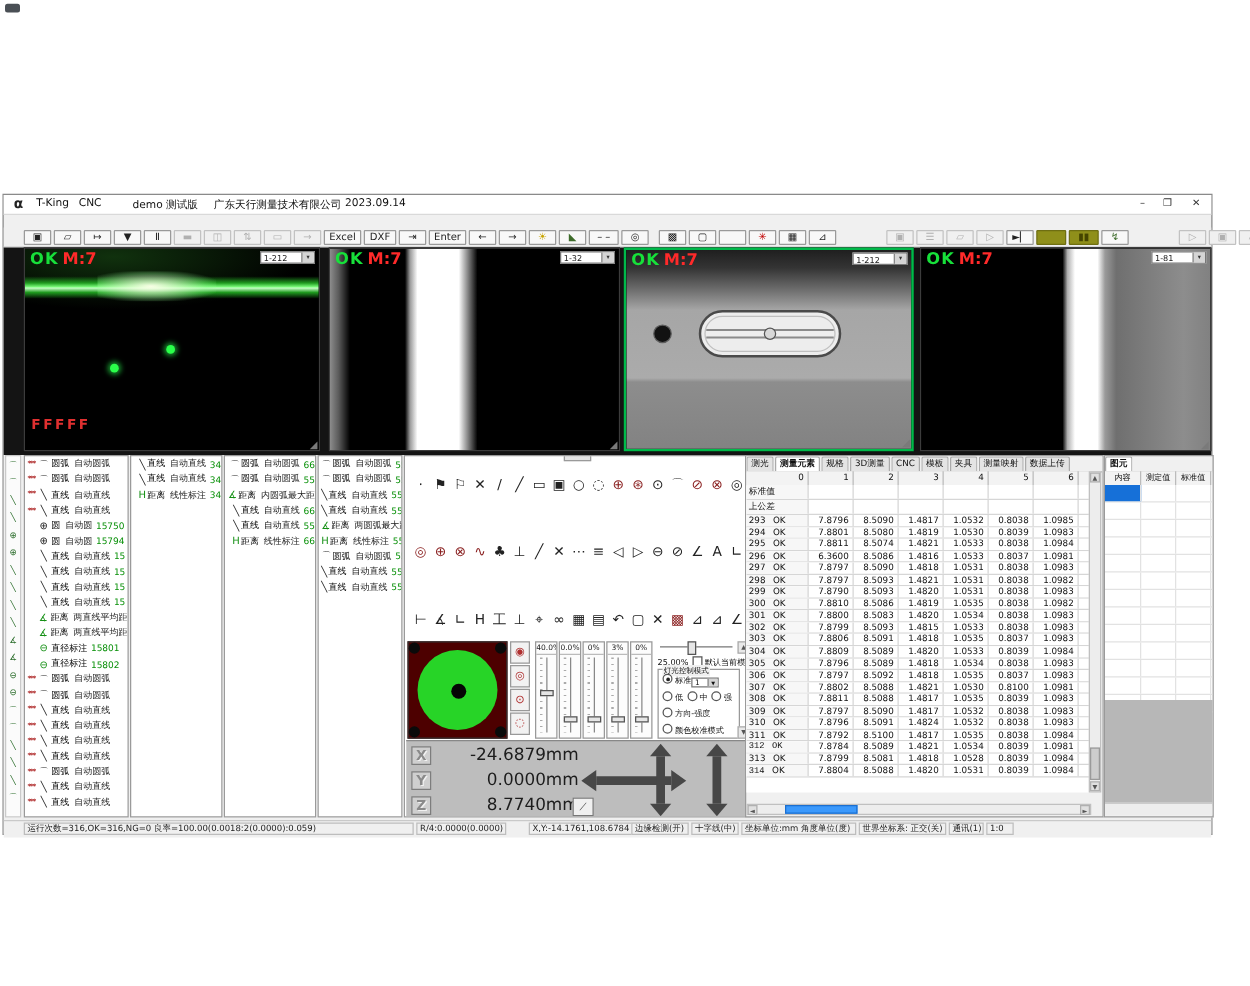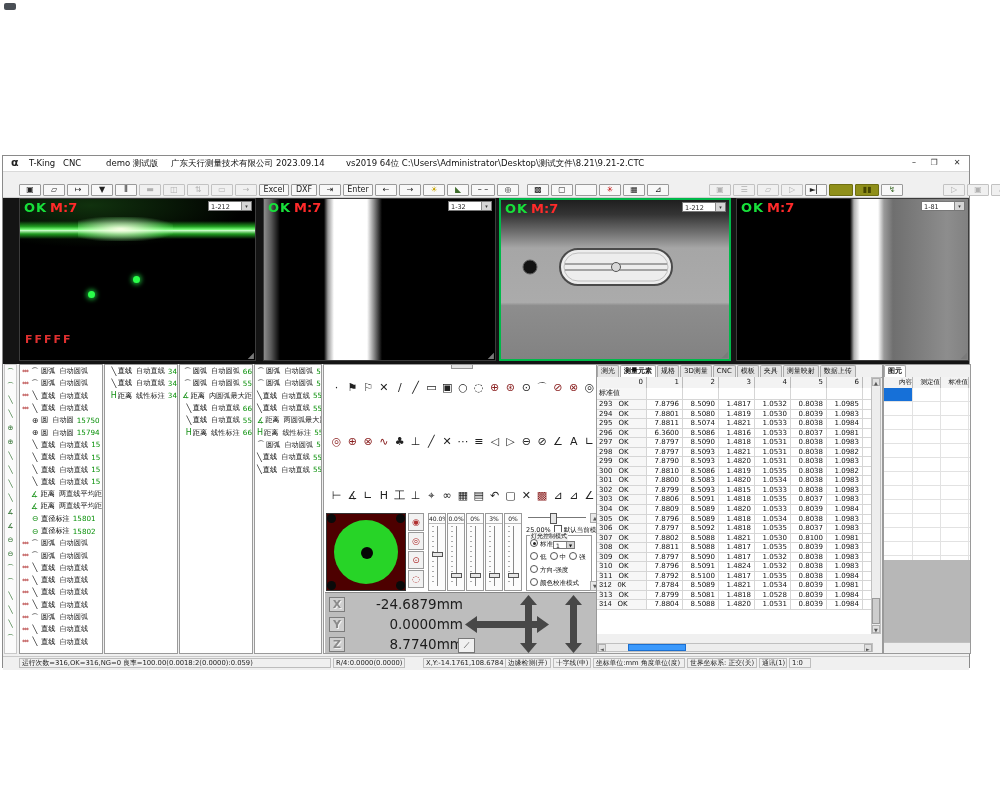--- a/index.html
+++ b/index.html
@@ -120,21 +120,21 @@
   .tc .okl{margin-left:6px}
   #vscroll{position:absolute;right:1px;top:12px;width:10px;height:257px;background:#ededed;border:1px solid #c0c0c0;box-sizing:border-box}
   .sarr{position:absolute;left:0;width:8px;height:8px;font-size:5px;text-align:center;line-height:8px;color:#555;background:#e0e0e0;border:1px solid #b0b0b0;box-sizing:border-box}
   #vthumb{position:absolute;left:0px;bottom:9px;width:8px;height:26px;background:#cdcdcd;border:1px solid #9a9a9a;box-sizing:border-box}
   #hscroll{position:absolute;left:0;bottom:1px;width:276px;height:9px;background:#ededed;border:1px solid #c0c0c0;box-sizing:border-box}
   #hthumb{position:absolute;left:30px;top:0px;width:58px;height:7px;background:#3b99fc;border:1px solid #1b6fd0;box-sizing:border-box}
   
   #rpanel{left:880px;width:88px;height:290px;background:#f0f0f0}
   #rtabrow{position:absolute;left:0;top:0;width:100%;height:12px;border-bottom:1px solid #aaa;display:flex}
   #rhead{position:absolute;left:0;top:12px;width:100%;height:11px;display:flex;background:#f3f3f3;border-bottom:1px solid #9a9a9a}
-  .rhc{box-sizing:border-box;border-right:1px solid #bbb;font-size:6.5px;text-align:right;line-height:10px;color:#111}
+  .rhc{box-sizing:border-box;border-right:1px solid #bbb;font-size:6.5px;text-align:center;line-height:10px;color:#111}
   #rbody{position:absolute;left:0;top:23px;width:100%;height:172px;background:#fff}
   .rrow{display:flex;height:13px;border-bottom:1px solid #e2e2e2}
   .rc{box-sizing:border-box;border-right:1px solid #e2e2e2;height:100%}
   .rc.selcell{background:#1670d8}
   #rgray{position:absolute;left:0;top:195px;width:100%;height:85px;background:#b7b7b7}
   #rhscroll{position:absolute;left:0;bottom:1px;width:100%;height:9px;background:#ededed;border-top:1px solid #c0c0c0}
   
   #statusbar{position:absolute;left:0;top:500px;width:100%;height:13px;background:#f0f0f0;border-top:1px solid #c9c9c9}
   .sseg{position:absolute;top:1px;height:10px;border:1px solid #bdbdbd;box-sizing:border-box;font-size:6.8px;line-height:9px;
     padding-left:2px;white-space:nowrap;overflow:hidden;color:#222;background:#f0f0f0}
@@ -145,21 +145,20 @@
 <div id="canvas">
   <div id="corner-ico"></div>
   <div id="app">
     <div id="titlebar">
         <div id="logo">α</div>
         <div class="tpart" style="left: 26px;">T-King</div>
         <div class="tpart" style="left: 60px;">CNC</div>
         <div class="tpart" style="left: 103px;">demo 测试版</div>
         <div class="tpart" style="left: 168px;">广东天行测量技术有限公司</div>
         <div class="tpart" style="left: 273px;">2023.09.14</div>
-        <div class="tpart" style="left: 343px;">vs2019 64位  C:\Users\Administrator\Desktop\测试文件\8.21\9.21-2.CTC</div>
         <div class="winbtn" style="left: 903px;">–</div>
         <div class="winbtn" style="left: 923px;">❐</div>
         <div class="winbtn" style="left: 946px;">✕</div>
       </div>
     <div id="toolbar">
         <div class="tbtn">▣</div>
         <div class="tbtn">▱</div>
         <div class="tbtn">↦</div>
         <div class="tbtn">▼</div>
         <div class="tbtn">Ⅱ</div>
@@ -722,20 +721,29 @@
           <div id="tbody">
             <div class="trow spec">
               <div class="tc c0" style="width: 50px;">标准值</div>
               <div class="tc" style="width: 36px;"></div>
               <div class="tc" style="width: 36px;"></div>
               <div class="tc" style="width: 36px;"></div>
               <div class="tc" style="width: 36px;"></div>
               <div class="tc" style="width: 36px;"></div>
               <div class="tc" style="width: 36px;"></div>
             </div>
+            <div class="trow spec">
+              <div class="tc c0" style="width: 50px;">上公差</div>
+              <div class="tc" style="width: 36px;"></div>
+              <div class="tc" style="width: 36px;"></div>
+              <div class="tc" style="width: 36px;"></div>
+              <div class="tc" style="width: 36px;"></div>
+              <div class="tc" style="width: 36px;"></div>
+              <div class="tc" style="width: 36px;"></div>
+            </div>
             <div class="trow data">
               <div class="tc c0" style="width: 50px;"><div style="display: inline;">293</div><div class="okl" style="display: inline-block;">OK</div></div>
               <div class="tc" style="width: 36px;">7.8796</div>
               <div class="tc" style="width: 36px;">8.5090</div>
               <div class="tc" style="width: 36px;">1.4817</div>
               <div class="tc" style="width: 36px;">1.0532</div>
               <div class="tc" style="width: 36px;">0.8038</div>
               <div class="tc" style="width: 36px;">1.0985</div>
             </div>
             <div class="trow data">

